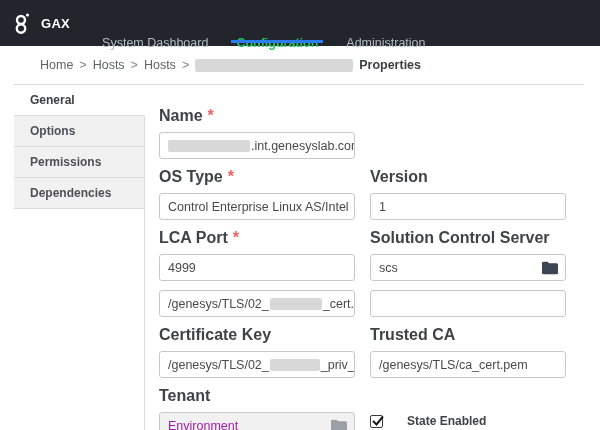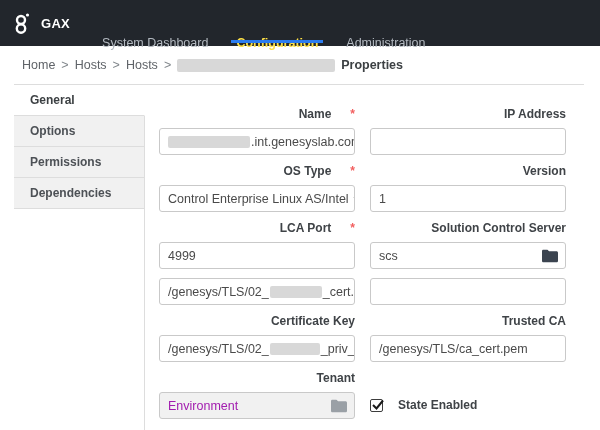--- a/index.html
+++ b/index.html
@@ -22,29 +22,29 @@
   .logo-wrap{display:flex;align-items:center;padding:0 4px;}
   .brand{
     color:#fff;font-weight:700;font-size:13px;
     display:flex;align-items:center;padding:0 10px 0 6px;margin-right:8px;
     letter-spacing:.3px;
   }
   .nav-item{
     position:relative;display:flex;align-items:center;
     padding:0 14px;color:#b3b9c0;font-size:12.5px;cursor:pointer;margin-top:40px;
   }
-  .nav-item.active{color:#fde047;font-weight:700;}
+  .nav-item.active{color:#22c55e;font-weight:700;}
   .nav-item.active::before{
     content:"";position:absolute;top:0;left:9px;right:9px;height:3px;
     background:var(--accent);
   }
   
   .breadcrumb{
     height:38px;display:flex;align-items:center;
-    padding-left:22px;color:#5f6368;font-size:12.5px;white-space:pre;
+    padding-left:40px;color:#5f6368;font-size:12.5px;white-space:pre;
   }
   .crumb{cursor:pointer;}
   .crumb-sep{margin:0 6px;color:#80868b;}
   .redact{
     display:inline-block;background:#d8d8d8;border-radius:2px;height:13px;
   }
   .redact.bc{width:158px;margin-right:6px;}
   .crumb-current{font-weight:700;color:#3c4043;}
   
   .panel{
@@ -57,43 +57,43 @@
     background:#f1f1f1;border-right:1px solid #ddd;border-bottom:1px solid #ddd;
     font-weight:700;color:#4d5156;font-size:12px;cursor:pointer;
   }
   .tab.active{background:#fff;border-right-color:#fff;color:#3c4043;}
   .tab-filler{flex:1;border-right:1px solid #ddd;}
   
   .content{flex:1;padding:22px 0 0 14px;}
   .frow{display:flex;gap:15px;margin-bottom:9px;}
   .fcell{width:196px;}
   .flabel{
-    font-weight:700;color:#3f4347;font-size:12px;margin-bottom:7px;
-    display:flex;gap:19px;justify-content:flex-end;
+    font-weight:700;color:#3f4347;font-size:16px;margin-bottom:7px;
+    display:flex;gap:5px;
   }
   .req{color:var(--required);font-weight:700;}
   .tinput{
     width:196px;height:27px;border:1px solid #c9c9c9;border-radius:3px;
     padding:0 8px;font-family:inherit;font-size:12.5px;color:#4a4a4a;
     background:#fff;outline:none;display:flex;align-items:center;
     white-space:nowrap;overflow:hidden;
   }
   input.tinput{display:block;}
   .redact.in{height:12px;flex-shrink:0;}
   .iwrap{position:relative;width:196px;}
   .iwrap .tinput{padding-right:28px;}
   .icon-right{
     position:absolute;right:8px;top:50%;transform:translateY(-50%);
     display:flex;align-items:center;cursor:pointer;
   }
   .select .chev{margin-left:auto;padding-left:4px;display:flex;align-items:center;}
   .select{cursor:pointer;}
   .disabled{background:#f1f1f1;color:#a21caf;}
   
-  .check-row{display:flex;align-items:center;gap:15px;padding-top:27px;}
+  .check-row{display:flex;align-items:center;gap:24px;padding-top:27px;}
   .checkbox{
     width:13px;height:13px;border:1px solid #3c3c3c;border-radius:2px;
     background:#fff;position:relative;cursor:pointer;flex-shrink:0;
   }
   .checkbox svg{position:absolute;left:0px;top:-1px;}
   .check-label{font-weight:700;color:#3f4347;}
 </style>
 </head>
 <body>
 
@@ -138,26 +138,20 @@
       <div class="fcell">
         <div class="flabel">
           <span>Name</span>
             <span class="req">*</span>
         </div>
         <div class="tinput">
           <span class="redact in" style="width:82px;margin-right:1px;"></span>
           <span>.int.genesyslab.com</span>
         </div>
       </div>
-      <div class="fcell">
-        <div class="flabel">
-            <span>IP Address</span>
-          </div>
-        <input class="tinput" value="" style="">
-      </div>
     </div>
 
     <div class="frow">
       <div class="fcell">
         <div class="flabel">
           <span>OS Type</span>
             <span class="req">*</span>
         </div>
         <div class="tinput select">
           <span>Control Enterprise Linux AS/Intel</span>

